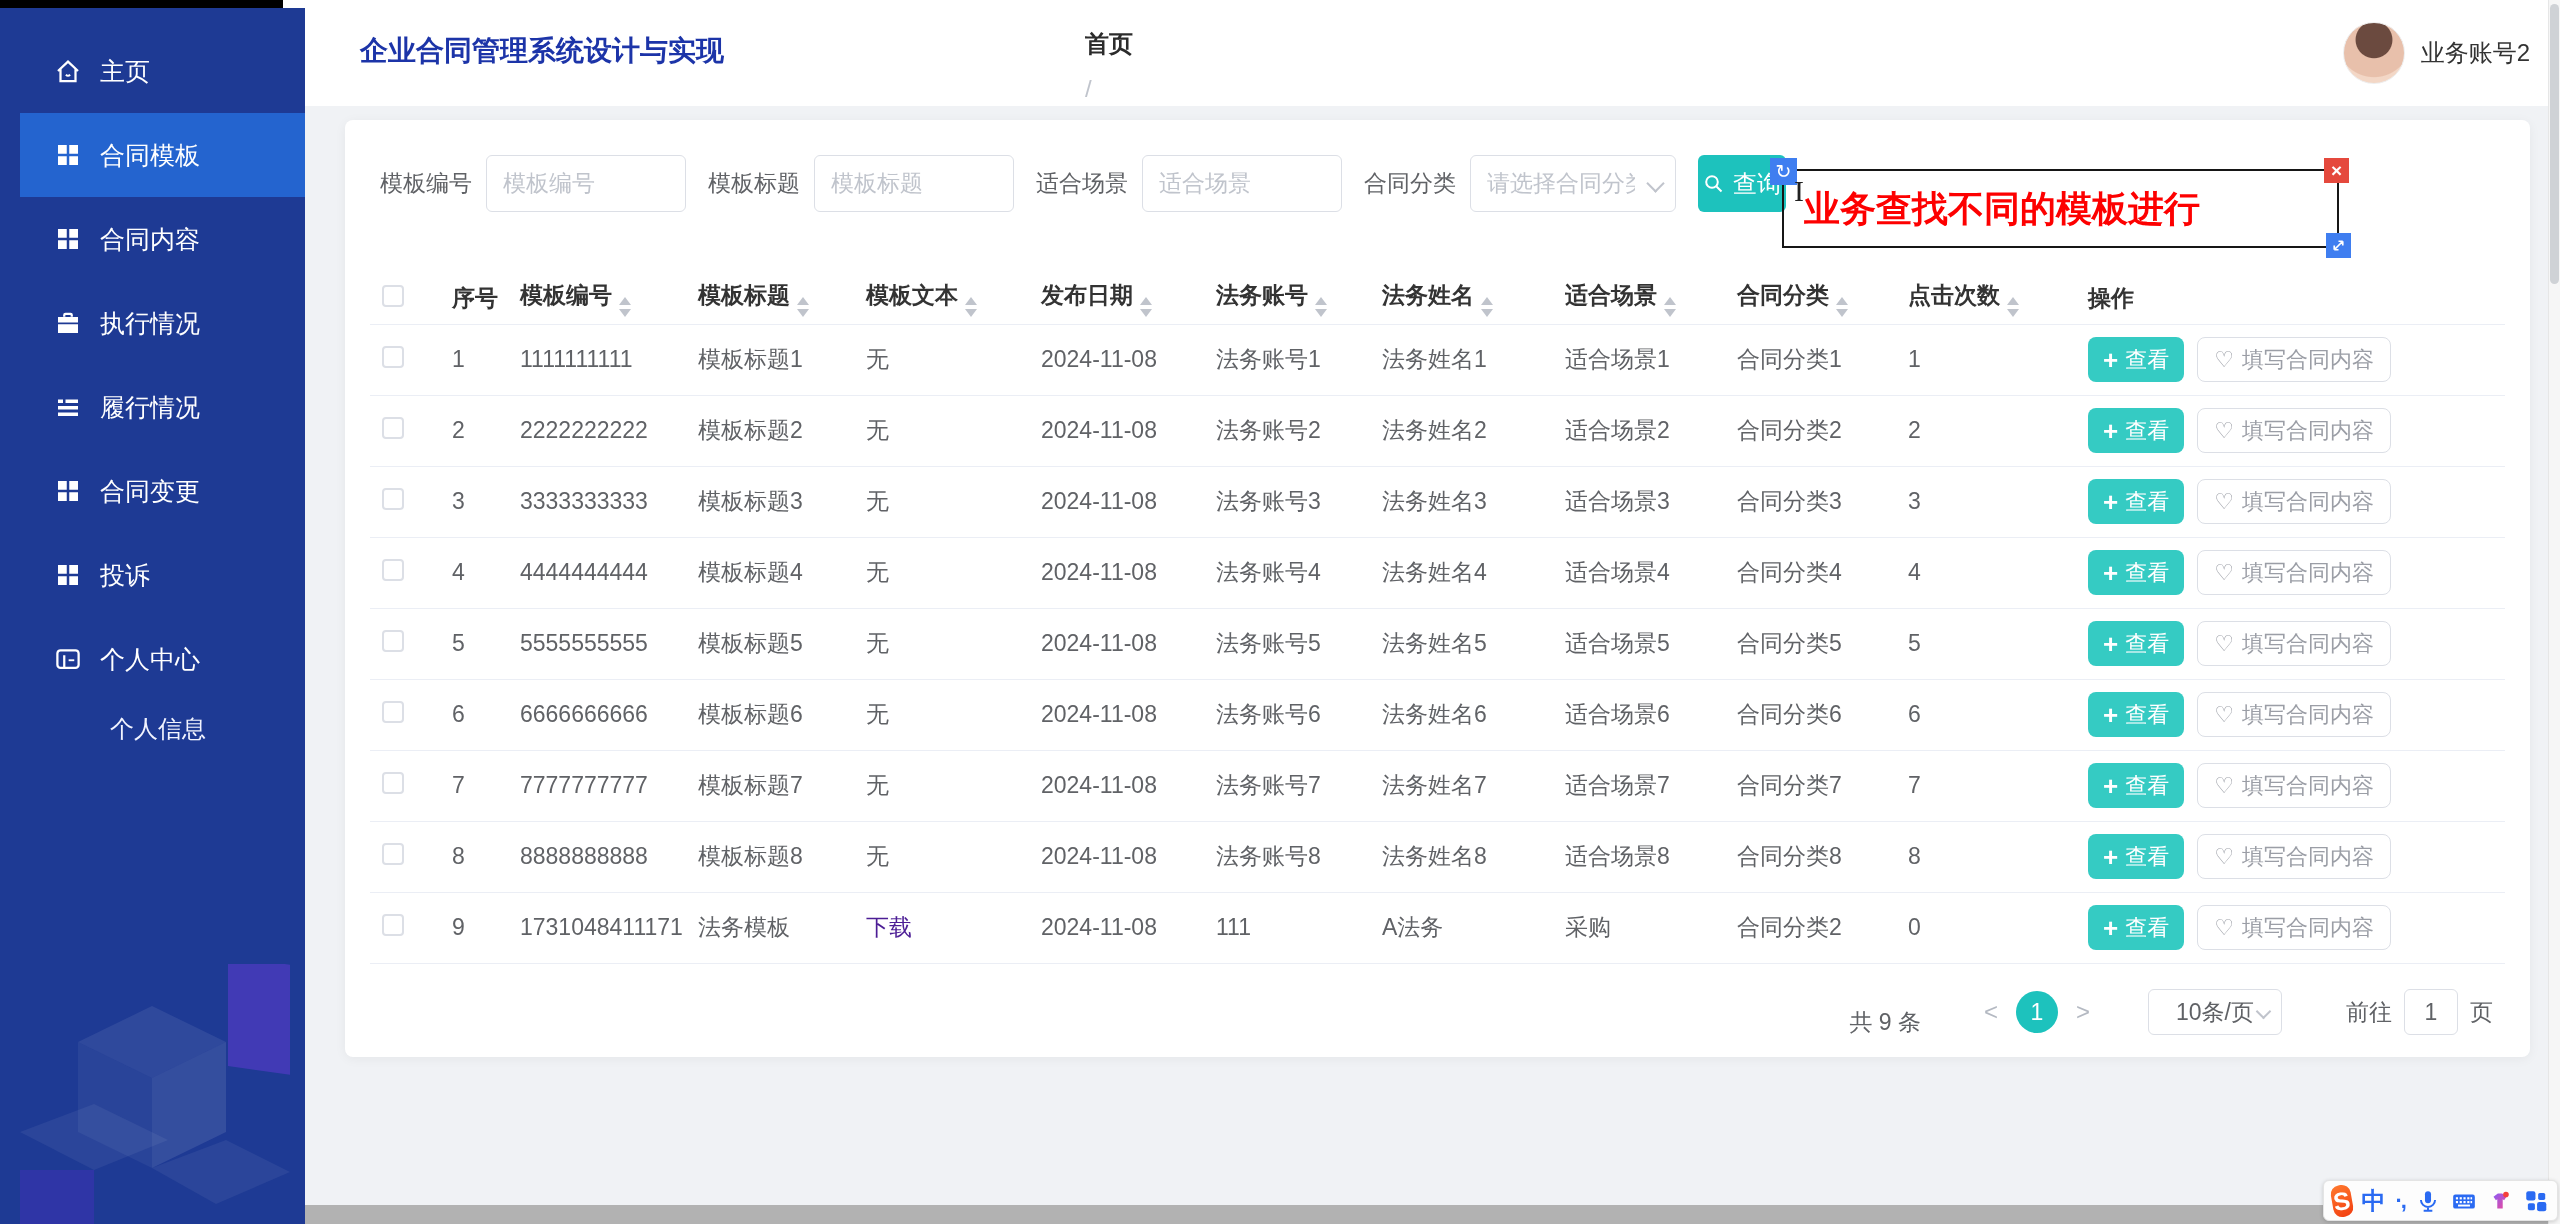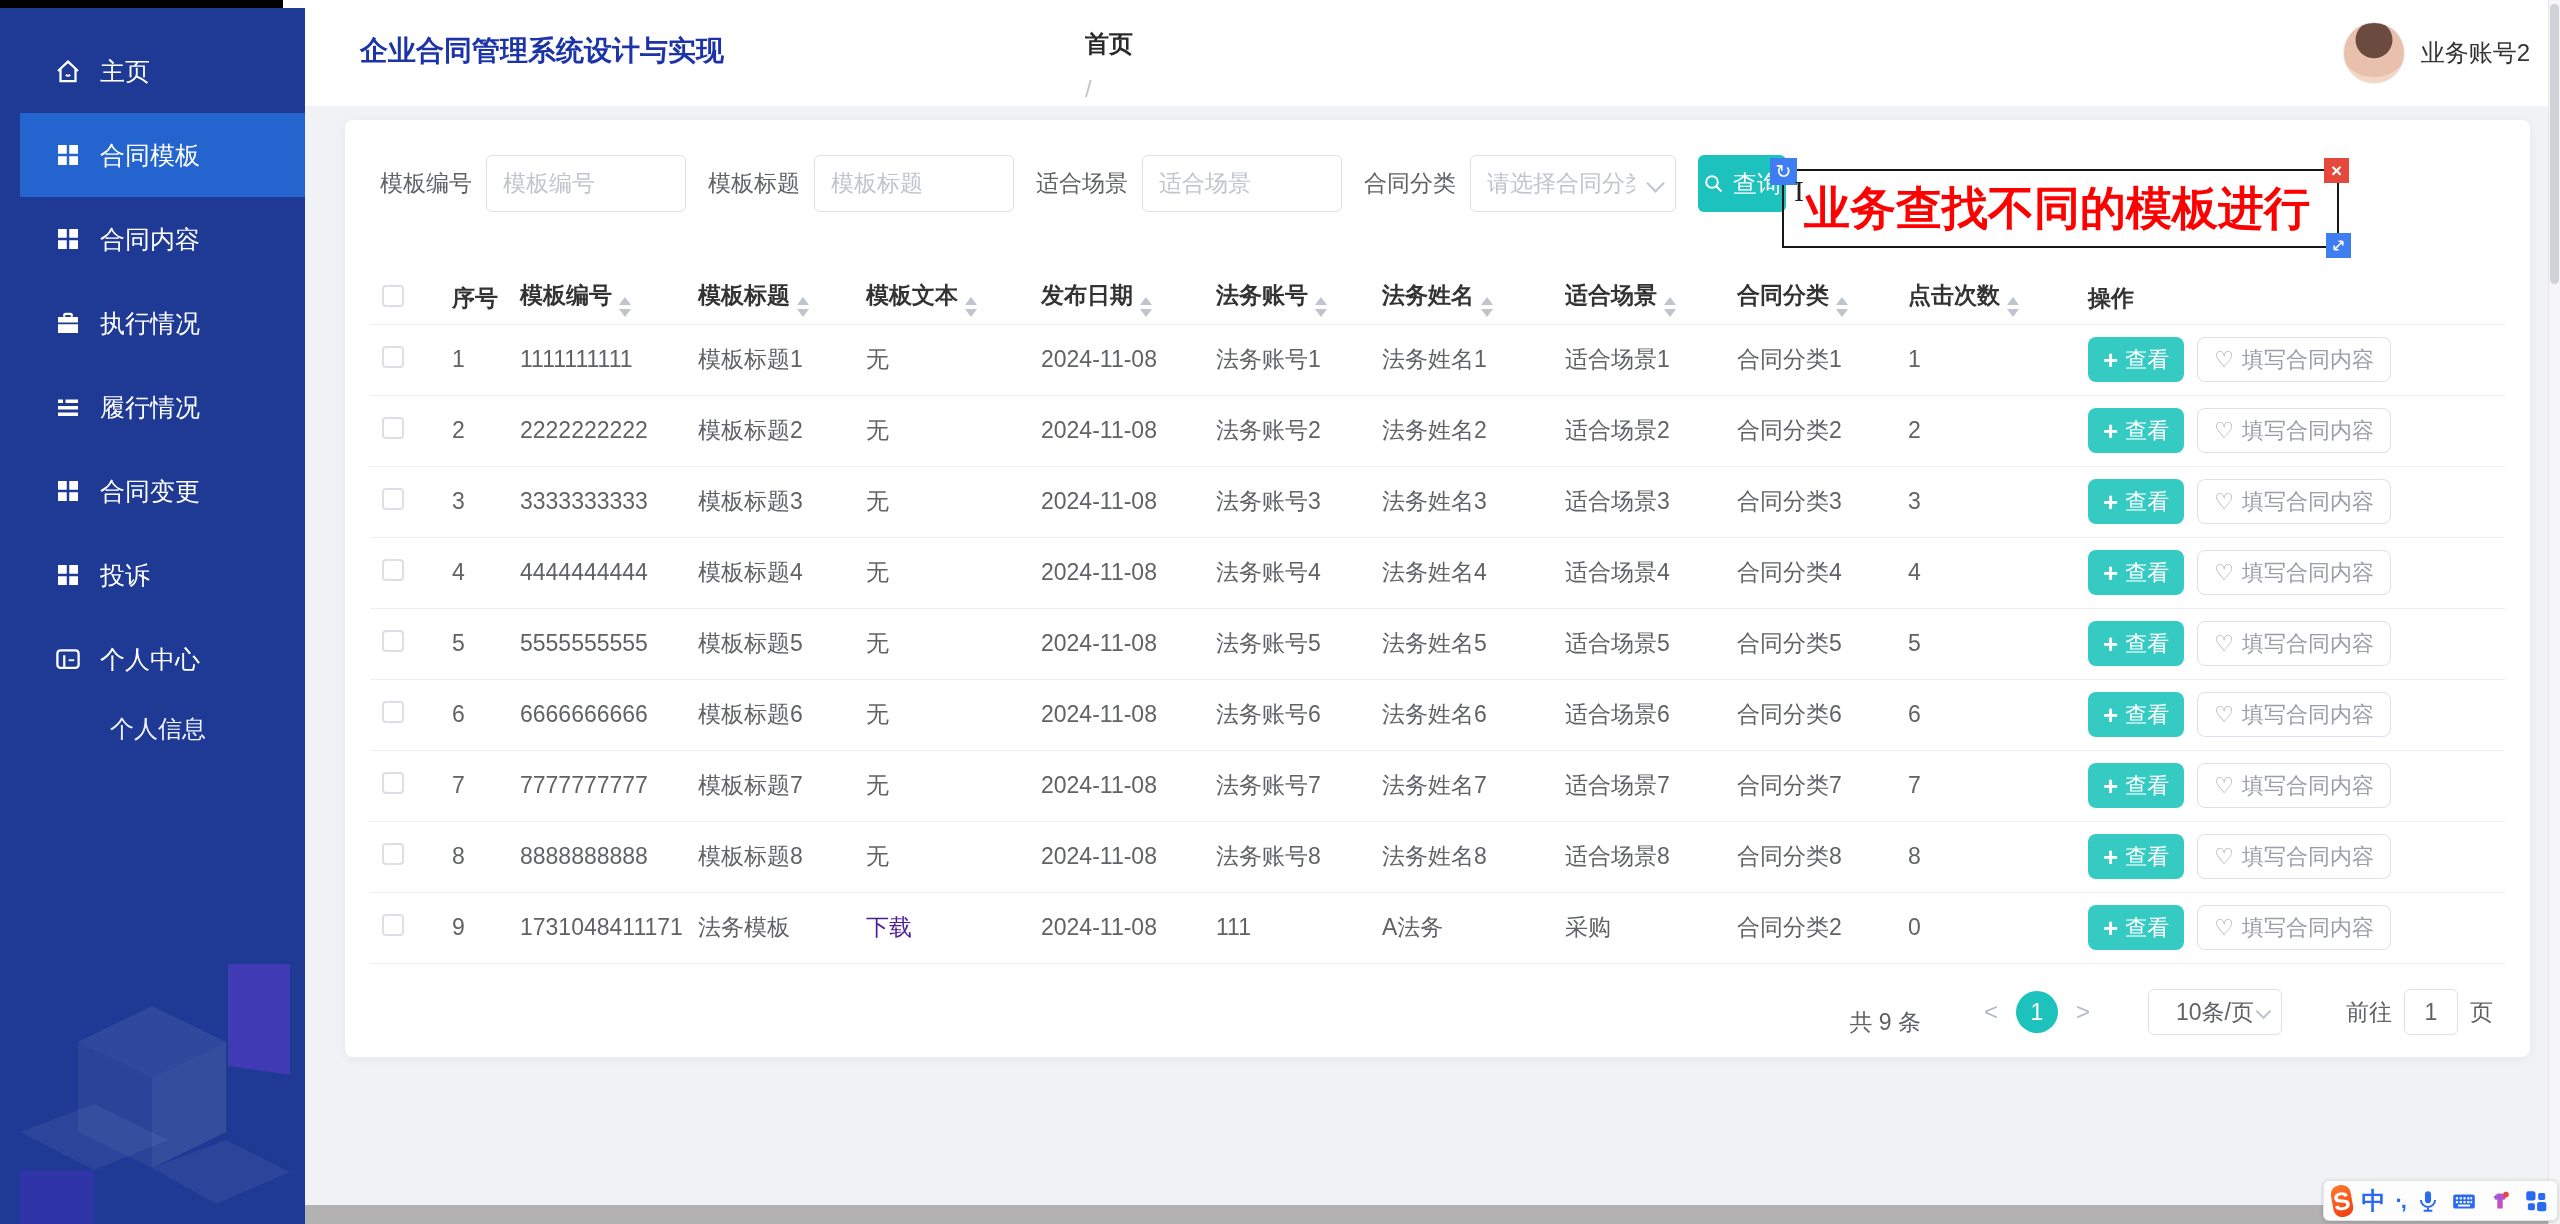--- a/index.html
+++ b/index.html
@@ -57,21 +57,21 @@
   .pg-total { margin-right:45px;margin-top:21px; }
   .pg-arrow { color:#b4b9c2; font-size:24px; padding:0 18px; cursor:pointer; }
   .pg-cur { width:42px; height:42px; border-radius:50%; background:#1dc2bd; color:#fff; display:inline-flex; align-items:center; justify-content:center; font-size:23px; cursor:pointer; }
   .pg-size { position:relative; margin-left:40px; width:134px; height:46px; border:1px solid #dcdfe6; border-radius:6px; display:inline-flex; align-items:center; justify-content:center; color:#606266; cursor:pointer; }
   .pg-size .sel-caret { top:16px; right:12px; width:11px; height:11px; }
   .pg-goto { margin-left:64px; margin-right:12px; }
   .pg-input { width:54px; height:46px; border:1px solid #dcdfe6; border-radius:6px; text-align:center; font-size:23px; color:#606266; outline:none; font-family:inherit; }
   .pg-unit { margin-left:12px; }
   
   .anno { position:absolute; left:1782px; top:169px; width:557px; height:79px; border:2px solid #161616; z-index:7; background:transparent; }
-  .anno-text { font-size:46px; font-weight:700; color:#fd0000; line-height:75px; padding-left:20px; white-space:nowrap; }
+  .anno-text { font-size:36px; font-weight:700; color:#fd0000; line-height:75px; padding-left:20px; white-space:nowrap; }
   .anno-refresh { position:absolute; left:-14px; top:-13px; width:27px; height:27px; background:#3f7ef0; color:#fff; font-size:19px; display:flex; align-items:center; justify-content:center; cursor:pointer; }
   .anno-close { position:absolute; right:-12px; top:-13px; width:25px; height:25px; background:#e5493d; color:#fff; font-size:19px; font-weight:700; display:flex; align-items:center; justify-content:center; cursor:pointer; }
   .anno-resize { position:absolute; right:-14px; bottom:-12px; width:25px; height:25px; background:#3f7ef0; display:flex; align-items:center; justify-content:center; cursor:nwse-resize; }
   .ibeam { position:absolute; left:10px; top:6px; width:12px; height:28px; color:#222; font-family:"Liberation Serif","DejaVu Serif",serif; font-size:30px; line-height:28px; }
   
   .h-scroll { position:absolute; left:305px; right:0; bottom:0; height:19px; background:#b2b2b2; z-index:3; }
   .v-scroll { position:absolute; right:0; top:0; width:12px; height:1224px; background:#f6f6f6; border-left:1px solid #e6e6e6; z-index:4; }
   .v-thumb { position:absolute; left:1px; top:4px; width:9px; height:280px; background:#cfd2d6; border-radius:5px; }
   .ime { position:absolute; right:2px; bottom:3px; width:235px; height:41px; background:#fdfdfd; border:1px solid #e4e4e4; border-radius:6px; box-shadow:0 1px 4px rgba(0,0,0,.18); z-index:8; display:flex; align-items:center; padding:0 8px; gap:10px; }
   .sogou-s { width:34px; height:32px; background:linear-gradient(160deg,#ff7a2f,#f23d0f); border-radius:9px; transform:rotate(-10deg); color:#fff; font-weight:700; font-size:25px; display:flex; align-items:center; justify-content:center; cursor:pointer; }

